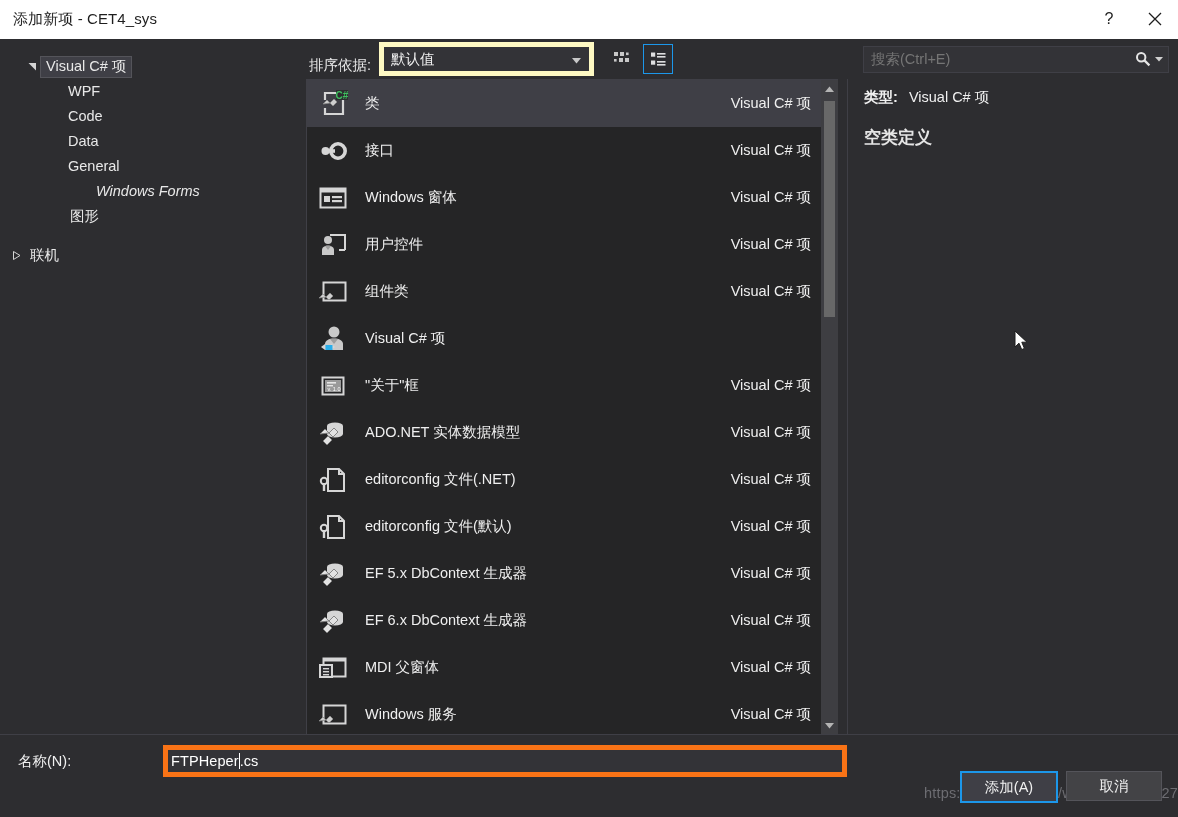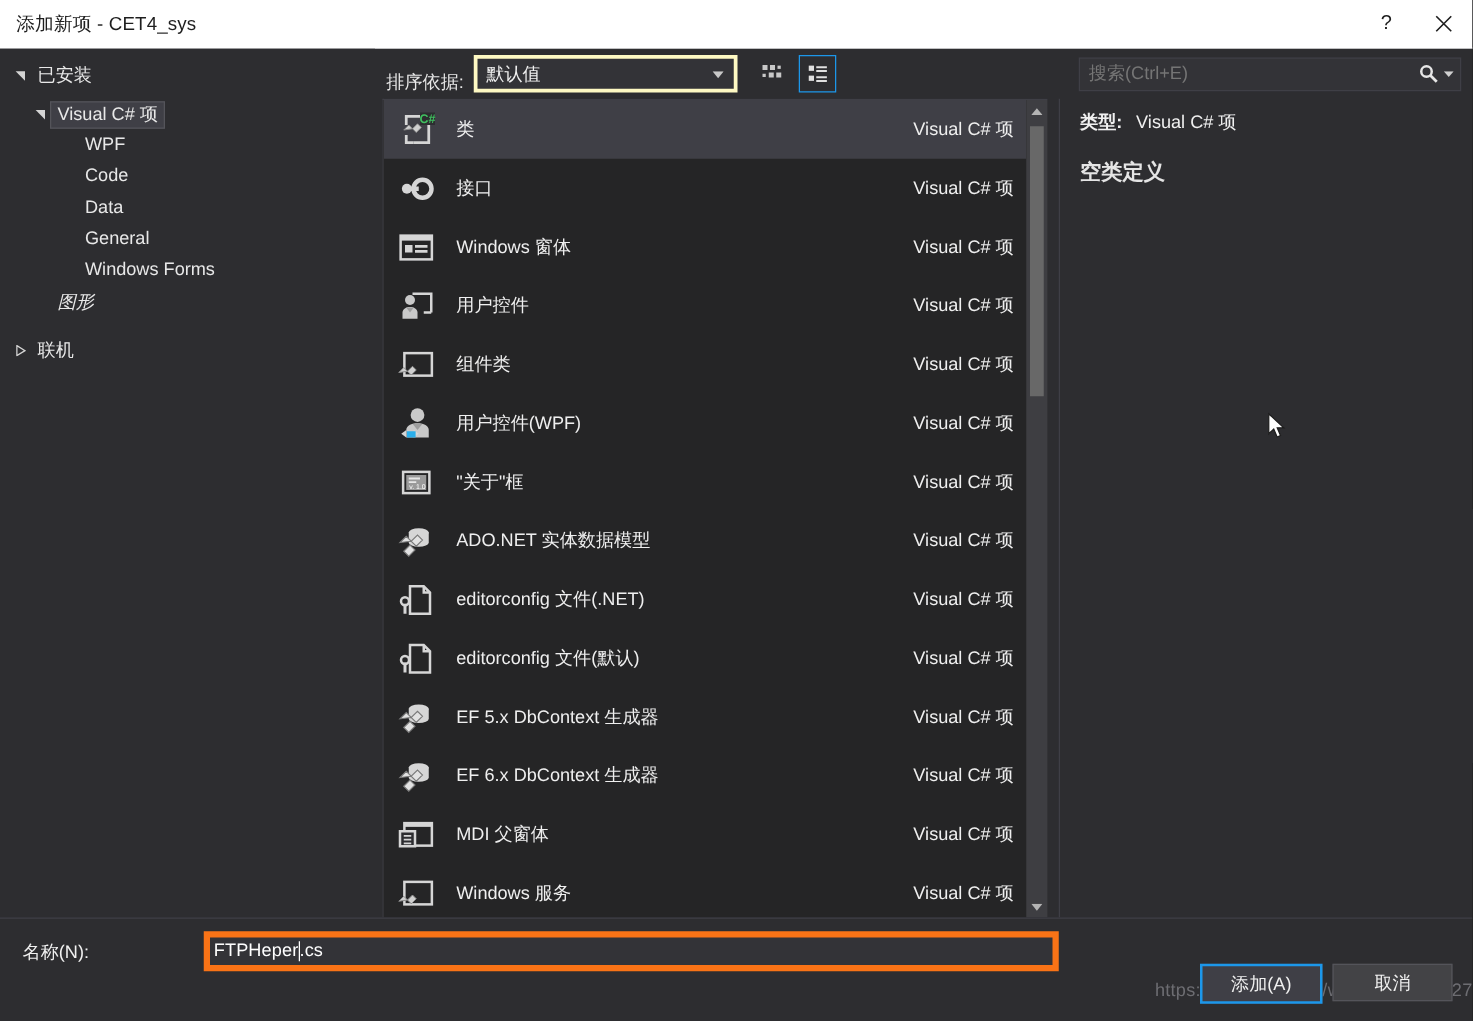--- a/index.html
+++ b/index.html
@@ -115,21 +115,21 @@
     font-size: 14.5px;
     color: #e8e8e8;
     margin-right: 8px;
     white-space: nowrap;
     margin-top: 12px;
   }
   .sort-combo {
     width: 205px;
     height: 24px;
     background: #333337;
-    border: 3px solid #fef9c3;
+    border: 5px solid #fef9c3;
     display: flex;
     align-items: center;
     color: #f0f0f0;
     font-size: 14.5px;
     position: relative;
   }
   .sort-combo .val { padding-left: 7px; }
   .sort-combo .caret {
     position: absolute;
     right: 8px;
@@ -385,28 +385,20 @@
       <svg width="14" height="14" viewBox="0 0 14 14">
         <path d="M1 1 L13 13 M13 1 L1 13" stroke="#1e1e1e" stroke-width="1.3" fill="none"></path>
       </svg>
     </div>
   </div>
 
   <div class="body-area">
 
     <div class="tree-pane">
 
-      <div class="tree-row" style="padding-left:8px;">
-        <span class="tw-arrow">
-          <svg width="9" height="9" viewBox="0 0 9 9">
-              <path d="M0.5 1 L8 1 L8 8.5 Z" fill="#d4d4d4"></path>
-            </svg>
-        </span>
-        <span class="tree-label">已安装</span>
-      </div>
 
       <div class="tree-row selected" style="padding-left:24px;margin-top:6px;">
         <span class="tw-arrow">
           <svg width="9" height="9" viewBox="0 0 9 9">
               <path d="M0.5 1 L8 1 L8 8.5 Z" fill="#d4d4d4"></path>
             </svg>
         </span>
         <span class="tree-label">Visual C# 项</span>
       </div>
 
@@ -415,25 +407,25 @@
       </div>
       <div class="tree-row" style="padding-left:62px;">
         <span class="tree-label">Code</span>
       </div>
       <div class="tree-row" style="padding-left:62px;">
         <span class="tree-label">Data</span>
       </div>
       <div class="tree-row" style="padding-left:62px;">
         <span class="tree-label">General</span>
       </div>
-      <div class="tree-row" style="padding-left:62px;">
+      <div class="tree-row" style="padding-left:90px;font-style:italic;">
         <span class="tree-label">Windows Forms</span>
       </div>
 
-      <div class="tree-row" style="padding-left:40px;font-style:italic;">
+      <div class="tree-row" style="padding-left:64px;">
         <span class="tree-label">图形</span>
       </div>
 
       <div class="tree-row" style="padding-left:8px;margin-top:14px;">
         <span class="tw-arrow">
           <svg width="9" height="9" viewBox="0 0 9 9">
               <path d="M1.5 0.5 L8 4.5 L1.5 8.5 Z" fill="none" stroke="#d4d4d4" stroke-width="1"></path>
             </svg>
         </span>
         <span class="tree-label">联机</span>
@@ -550,21 +542,20 @@
             <span class="item-icon">
               <svg width="32" height="32" viewBox="0 0 32 32">
                 <circle cx="17" cy="9" r="5.5" fill="#c9c9c9"></circle>
                 <path d="M8 27 v-6 c0-3.5 4-5.5 9-5.5 s9 2 9 5.5 v6 z" fill="#c9c9c9"></path>
                 <path d="M13 16 l4 5 4-5" fill="#9d9d9d"></path>
                 <path d="M4 24 l4-3 v6 z" fill="#d6d6d6"></path>
                 <path d="M18 24 l-4-3 v6 z" fill="#d6d6d6"></path>
                 <rect x="8.5" y="22" width="7" height="5" fill="#2aaeea"></rect>
               </svg>
             </span>
-            <span class="item-name">用户控件(WPF)</span>
             <span class="item-kind">Visual C# 项</span>
           </div>
 
           <div class="item-row">
             <span class="item-icon">
               <svg width="32" height="32" viewBox="0 0 32 32">
                 <rect x="5.5" y="7.5" width="21" height="17" fill="none" stroke="#d6d6d6" stroke-width="2"></rect>
                 <rect x="8" y="10" width="16" height="12" fill="#9a9a9a"></rect>
                 <rect x="10" y="12" width="9" height="1.6" fill="#e6e6e6"></rect>
                 <rect x="10" y="15" width="6" height="1.4" fill="#e6e6e6"></rect>

